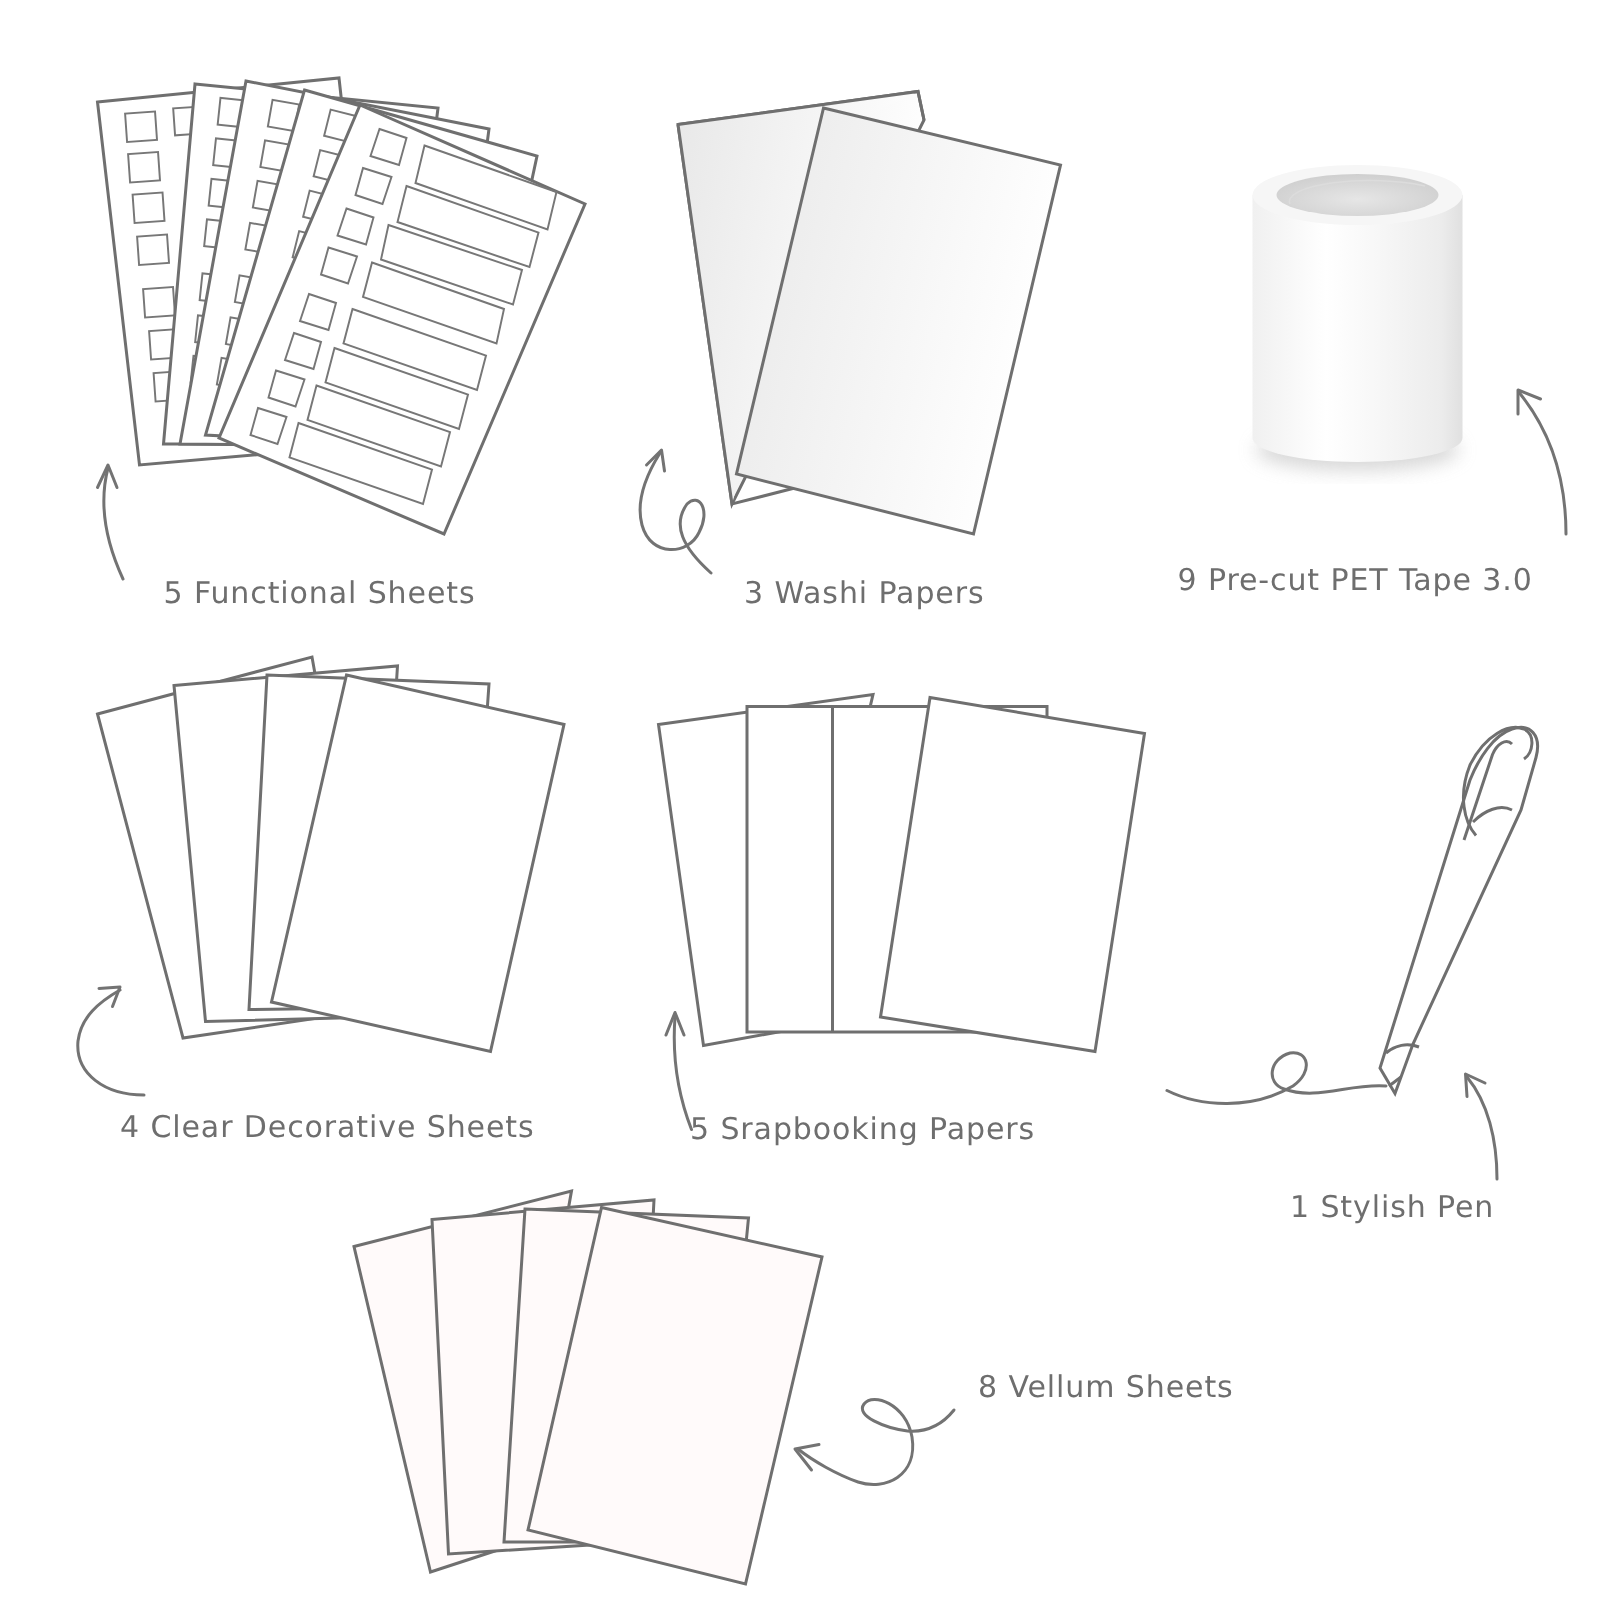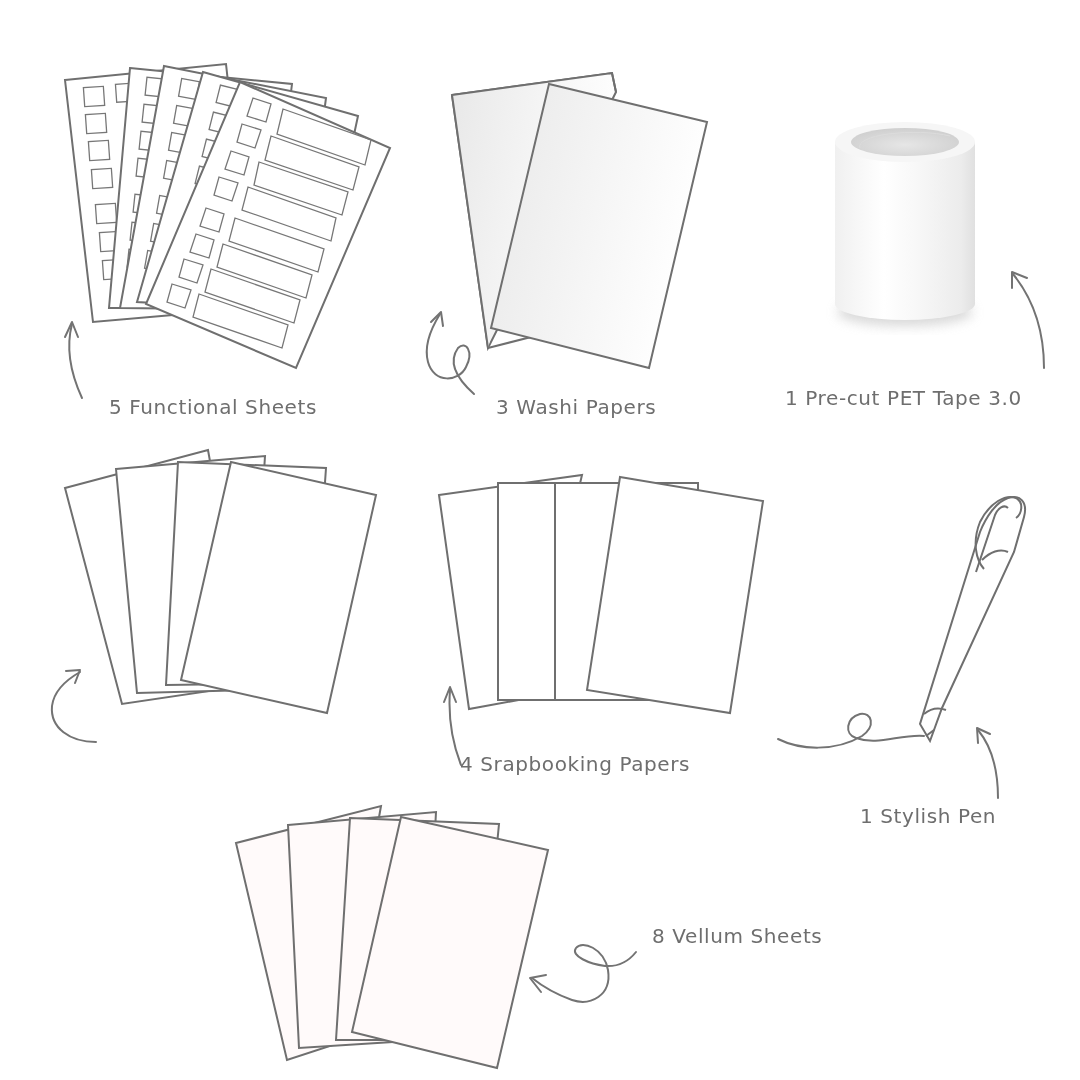--- a/index.html
+++ b/index.html
@@ -9,21 +9,21 @@
     }
     body {
       width: 1080px;
       height: 1080px;
       position: relative;
       overflow: hidden;
       font-family: "DejaVu Sans", sans-serif;
     }
     .canvas {
       position: absolute;
-      left: 0; top: 12px;
+      left: 0; top: 0;
       width: 1080px; height: 900px;
     }
     .label {
       position: absolute;
       color: #6e6e6e;
       font-family: "DejaVu Sans", sans-serif;
       font-size: 20px;
       letter-spacing: 0.6px;
       white-space: nowrap;
       font-weight: 400;
@@ -192,17 +192,18 @@
     <polygon class="vellum" points="288,813 436,800 424,1028 299,1036"></polygon>
     <polygon class="vellum" points="350,806 499,812 478,1028 336,1028"></polygon>
     <polygon class="vellum" points="401,805 548,838 497,1056 352,1020"></polygon>
     <path class="arrow" d="M636,940 C628,950 618,955 605,954 C590,952 570,944 576,936 C582,928 604,936 608,958 C612,984 590,994 572,988 C558,983 542,974 532,966"></path>
     <path class="arrow" d="M541,980 L530,966 L546,963"></path>
   </g>
 </svg>
 
   <div class="label" style="left:109px; top:383px;">5 Functional Sheets</div>
   <div class="label" style="left:496px; top:383px;">3 Washi Papers</div>
-  <div class="label" style="left:785px; top:374px;">1 Pre-cut PET Tape 3.0</div>
-  <div class="label" style="left:460px; top:740px;">4 Srapbooking Papers</div>
+  <div class="label" style="left:785px; top:374px;">9 Pre-cut PET Tape 3.0</div>
+  <div class="label" style="left:80px; top:739px;">4 Clear Decorative Sheets</div>
+  <div class="label" style="left:460px; top:740px;">5 Srapbooking Papers</div>
   <div class="label" style="left:860px; top:792px;text-align:center;">1 Stylish Pen</div>
   <div class="label" style="left:652px; top:912px;">8 Vellum Sheets</div>
 </div>
 
 </body></html>

